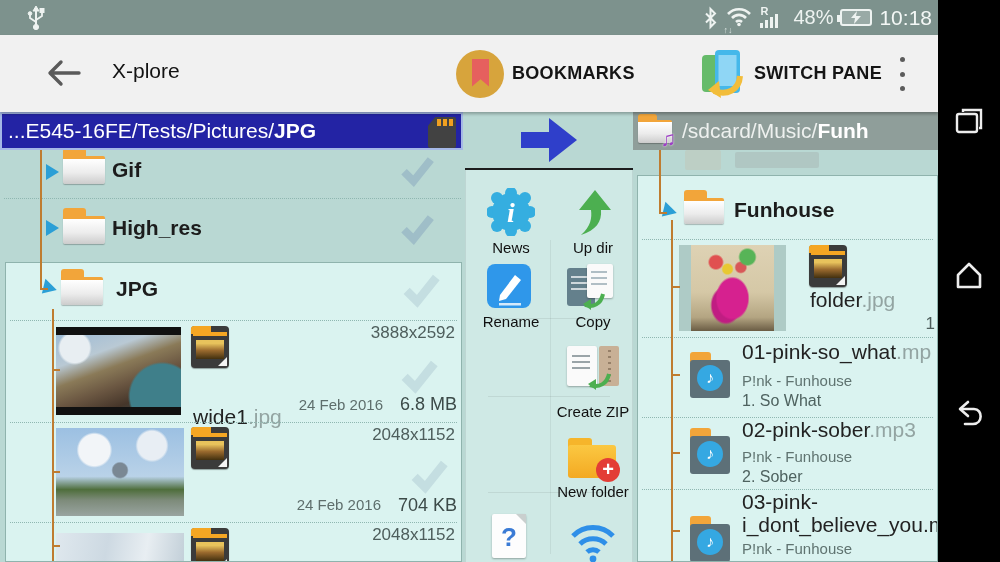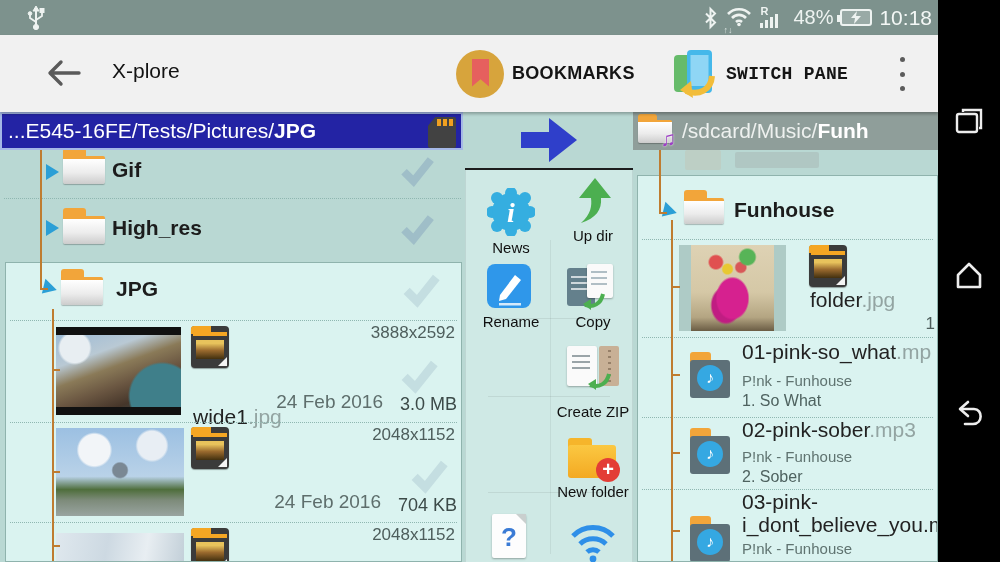--- a/index.html
+++ b/index.html
@@ -65,21 +65,21 @@
   .box .checkmark{color:#c4dee1;}
 
   .treename{position:absolute;font-size:21px;font-weight:bold;color:#1c1c1c;}
   .sep{position:absolute;left:4px;right:4px;border-top:1px dotted #8fb7b1;}
 
   .box{position:absolute;background:#daf3f0;border:1px solid #8fb3ad;box-sizing:border-box;overflow:hidden;}
 
   .fname{position:absolute;font-size:21px;color:#222;white-space:nowrap;}
   .fext{color:#93a4a2;}
   .fres{position:absolute;font-size:17px;color:#4e5e5c;}
-  .fdate{position:absolute;font-size:19px;color:#5e6e6c;}
+  .fdate{position:absolute;font-size:15px;color:#5e6e6c;}
   .fsize{position:absolute;font-size:18px;color:#3c4a48;}
   .album{position:absolute;font-size:15px;color:#5f7370;white-space:nowrap;}
   .track{position:absolute;font-size:16px;color:#4e625f;white-space:nowrap;}
 
   .jpegicon{position:absolute;width:38px;height:42px;background:#3b3b3b;border-radius:4px;box-shadow:0 1px 1px rgba(0,0,0,.35);}
   .jpegicon .jtab{position:absolute;top:0;left:0;width:20px;height:8px;background:#f5a623;border-radius:3px 0 0 0;}
   .jpegicon .jbar{position:absolute;top:6px;left:2px;right:2px;height:4px;background:#f5a623;}
   .jpegicon .jph{position:absolute;left:5px;right:5px;top:14px;height:19px;
     background:linear-gradient(#e8c35c 18%,#9a6a2e 55%,#42300f);}
   .jpegicon .jfold{position:absolute;right:2px;bottom:2px;width:0;height:0;
@@ -183,21 +183,21 @@
     </svg>
     <div class="apptitle">X-plore</div>
 
     <div class="tbbtn" style="left:456px;">
       <span class="bmcircle">
           <span class="bmribbon"></span>
         </span>
       <span class="lbl">BOOKMARKS</span>
     </div>
 
-    <div class="tbbtn" style="left:672px;font-family:Liberation Mono, monospace;">
+    <div class="tbbtn" style="left:700px;">
       <svg width="46" height="52" viewBox="0 0 46 52">
         <rect x="2" y="7" width="22" height="37" rx="4" fill="#66bb6a"></rect>
         <rect x="15" y="2" width="25" height="43" rx="4" fill="#45b8ea"></rect>
         <rect x="18.5" y="7" width="18" height="31" fill="#8fd6f5"></rect>
         <path d="M40 28 C39 42 27 48 14 43" stroke="#f2bd3a" stroke-width="6" fill="none"></path>
         <path d="M21 50 L8 42 L19 33 Z" fill="#f2bd3a"></path>
       </svg>
       <span class="lbl">SWITCH PANE</span>
     </div>
 
@@ -272,21 +272,21 @@
             <span class="jfold"></span>
         </span>
         <span class="fres" style="right:8px;top:2px;">3888x2592</span>
         <span class="fname" style="left:187px;top:40px;margin-top:44px;">
           <span>wide1</span><span class="fext">.jpg</span>
         </span>
         <svg class="checkmark" style="left:392px;top:34px;" width="42" height="40" viewBox="0 0 44 40">
           <path d="M7 22 L18 33 L38 8" fill="none" stroke="currentColor" stroke-width="9"></path>
         </svg>
         <span class="fdate" style="right:80px;bottom:8px;">24 Feb 2016</span>
-        <span class="fsize" style="right:6px;bottom:6px;">3.0 MB</span>
+        <span class="fsize" style="right:6px;bottom:6px;">6.8 MB</span>
       </div>
       <div class="sep" style="top:159px;"></div>
 
       <div style="position:absolute;left:0;top:160px;width:457px;height:98px;">
         <div class="thumb" style="left:50px;top:5px;width:128px;height:88px;
           background:
             radial-gradient(circle at 30% 25%, #f2f5f8 0 14%, transparent 16%),
             radial-gradient(circle at 75% 20%, #e8eef4 0 12%, transparent 14%),
             radial-gradient(circle at 50% 48%, #7a8894 0 9%, transparent 11%),
             linear-gradient(#9cc0e2 0%,#b9d2e8 55%,#4f6e3c 70%,#7d8b7a 82%,#99a4a0 100%);"></div>
@@ -355,21 +355,21 @@
               <circle cx="38" cy="10" r="6"></circle>
               <circle cx="10" cy="38" r="6"></circle>
               <circle cx="38" cy="38" r="6"></circle>
             <circle cx="24" cy="24" r="19"></circle>
           </g>
           <text x="24" y="34" font-size="28" font-style="italic" font-weight="bold" fill="#fff" text-anchor="middle" font-family="Liberation Serif,serif">i</text>
         </svg>
         <span class="mlbl" style="top:52px;">News</span>
       </div>
 
-      <div class="mbtn" style="left:87px;top:6px;height:90px;">
+      <div class="mbtn" style="left:87px;top:18px;height:90px;">
         <svg style="position:absolute;left:18px;top:0;" width="44" height="48" viewBox="0 0 44 48">
           <path d="M24 2 L40 22 H30 C31 34 25 42 10 47 C20 38 21 30 20 22 H8 Z" fill="#4caf50"></path>
         </svg>
         <span class="mlbl" style="top:52px;">Up dir</span>
       </div>
 
       <div class="mbtn" style="left:5px;top:94px;height:96px;">
         <span class="ico-rename" style="left:16px;top:0;">
           <svg width="44" height="44" viewBox="0 0 44 44" style="position:absolute;left:0;top:0;">
             <path d="M13 31 L28 11 L34 16 L19 35 L12 37 Z" fill="#fff"></path>

